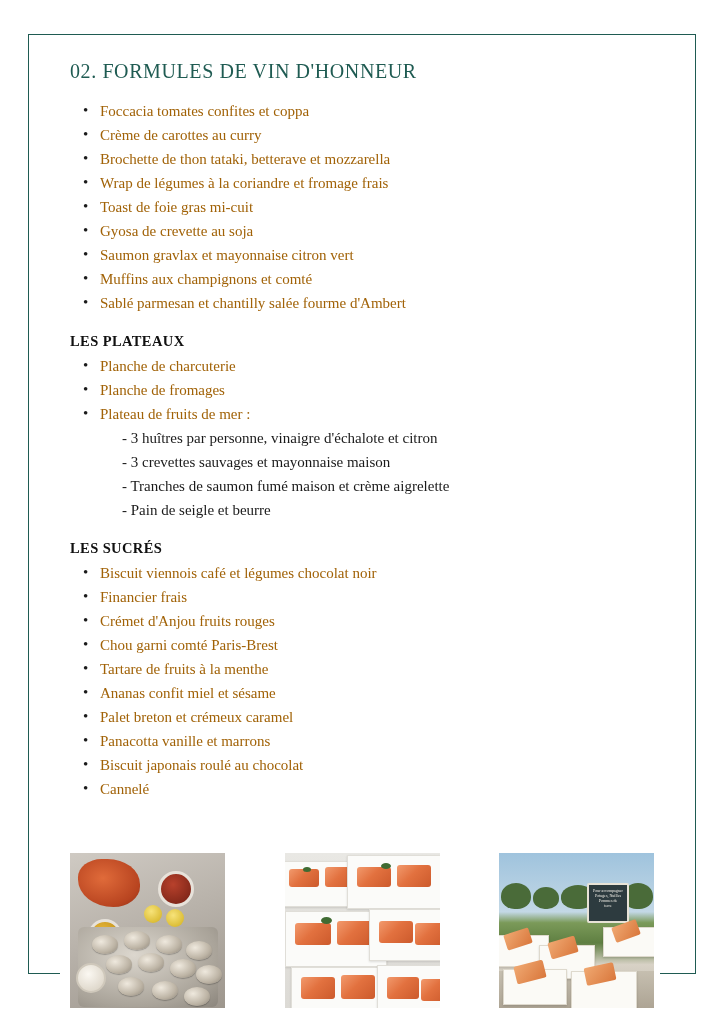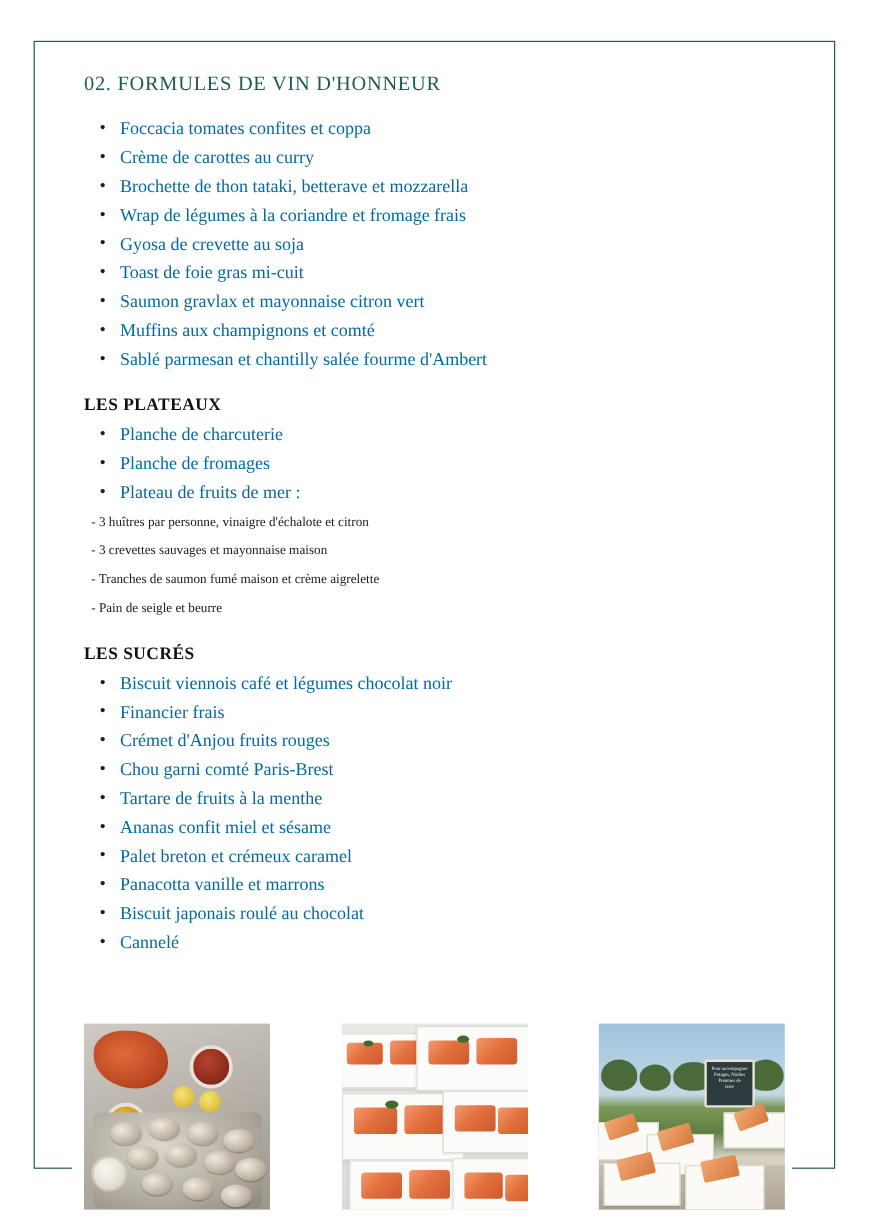--- a/index.html
+++ b/index.html
@@ -40,21 +40,21 @@
   .content {
     position: absolute;
     left: 70px;
     top: 60px;
     width: 590px;
   }
 
   .doc-title {
     font-family: "Liberation Serif", serif;
     color: #1f5b52;
-    font-size: 17px;
+    font-size: 20px;
     letter-spacing: 0.6px;
     font-weight: 400;
     margin: 0 0 16px 0;
     text-transform: uppercase;
   }
 
   .section {
     margin-bottom: 18px;
   }
   .section-title {
@@ -68,40 +68,41 @@
 
   ul.items {
     list-style: none;
     margin: 0;
     padding: 0 0 0 30px;
   }
   ul.items li {
     position: relative;
     font-size: 15px;
     line-height: 24px;
-    color: #0369a1;
+    color: #a16207;
   }
   ul.items li::before {
     content: "\2022";
     position: absolute;
     left: -17px;
     top: -1px;
     font-size: 15px;
     color: #1a1a1a;
   }
 
   ul.dashitems {
     list-style: none;
     margin: 0;
     padding: 0 0 0 6px;
   }
   ul.dashitems li {
-    font-size: 11px;
+    font-size: 15px;
     line-height: 24px;
     color: #1a1a1a;
+    margin-left: 46px;
   }
 
   .photos {
     position: absolute;
     left: 70px;
     top: 853px;
     width: 584px;
     display: flex;
     justify-content: space-between;
   }
@@ -197,22 +198,22 @@
 <div class="content">
 
   <h1 class="doc-title">02. FORMULES DE VIN D'HONNEUR</h1>
 
   <div class="section">
     <ul class="items">
       <li>Foccacia tomates confites et coppa</li>
       <li>Crème de carottes au curry</li>
       <li>Brochette de thon tataki, betterave et mozzarella</li>
       <li>Wrap de légumes à la coriandre et fromage frais</li>
+      <li>Toast de foie gras mi-cuit</li>
       <li>Gyosa de crevette au soja</li>
-      <li>Toast de foie gras mi-cuit</li>
       <li>Saumon gravlax et mayonnaise citron vert</li>
       <li> Muffins aux champignons et comté</li>
       <li> Sablé parmesan et chantilly salée fourme d'Ambert</li>
     </ul>
   </div>
 
   <div class="section">
     <div class="section-title">LES PLATEAUX</div>
     <ul class="items">
       <li>Planche de charcuterie</li>

